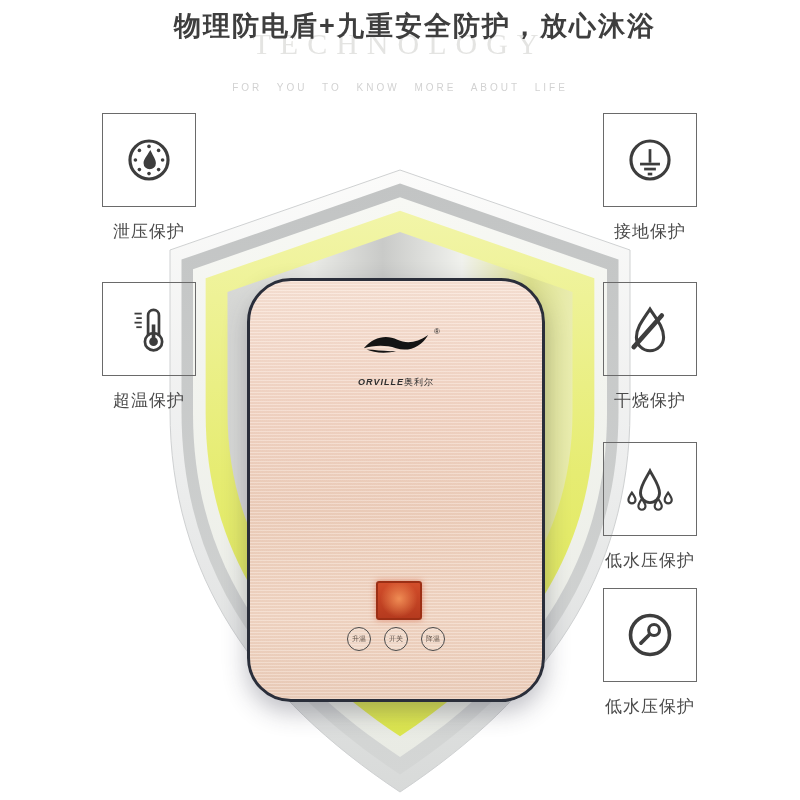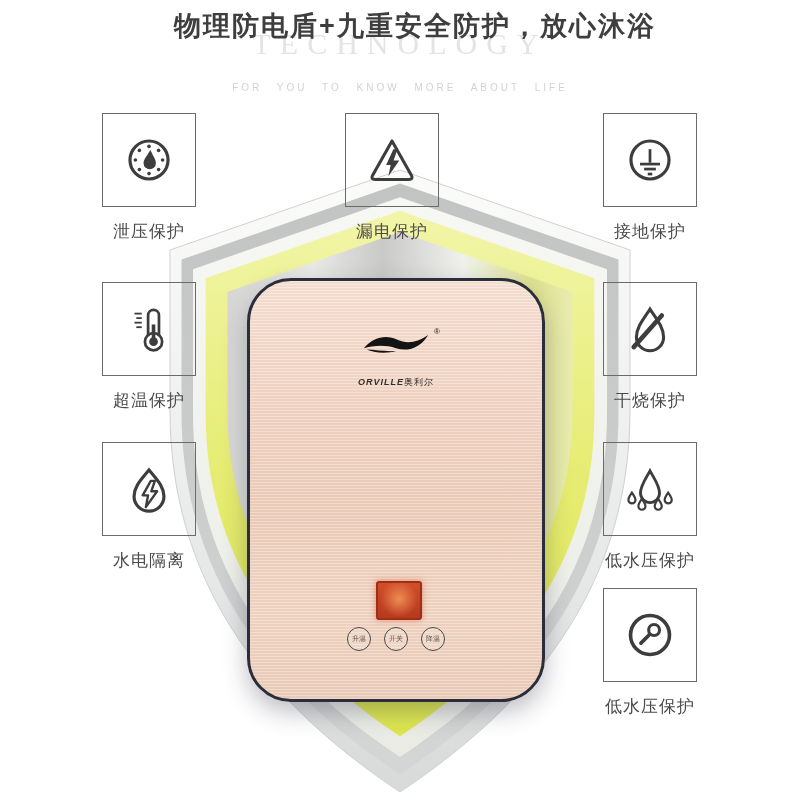--- a/index.html
+++ b/index.html
@@ -125,40 +125,22 @@
           <line x1="16" y1="15" x2="24" y2="15"></line>
             <line x1="18" y1="20" x2="24" y2="20"></line>
           <line x1="16" y1="25" x2="24" y2="25"></line>
             <line x1="18" y1="30" x2="24" y2="30"></line>
         </g>
       </svg>
     </div>
     <div class="flabel">超温保护</div>
   </div>
 
-  <div class="feature" style="left:102px;top:442px">
-    <div class="fbox">
-      <svg class="ficon" viewBox="0 0 64 64" fill="none" stroke="#3d3d3d">
-        <path d="M32,11 C24,21 15.5,29 15.5,40 a16.5,16.5 0 0 0 33,0 C48.5,29 40,21 32,11 Z" stroke-width="3.5"></path>
-        <path d="M34,23 L25,39 H31 L28.5,52 L41,34.5 H34.5 L38.5,23 Z" stroke-width="2.6" stroke-linejoin="round"></path>
-      </svg>
-    </div>
-    <div class="flabel">水电隔离</div>
-  </div>
-
-
-  <div class="feature" style="left:345px;top:113px">
-    <div class="fbox">
-      <svg class="ficon" viewBox="0 0 64 64" fill="none" stroke="#3d3d3d">
-        <path d="M32,11 L53.5,49 Q55.8,53.5 50.5,53.5 L13.5,53.5 Q8.2,53.5 10.5,49 Z" stroke-width="3.4" stroke-linejoin="round"></path>
-        <path d="M33.5,20 L25.5,37.5 H30.5 L28,50 L40,32.5 H33.8 L38,20 Z" fill="#3d3d3d" stroke="none"></path>
-      </svg>
-    </div>
-    <div class="flabel">漏电保护</div>
-  </div>
+
+
 
   <div class="feature" style="left:603px;top:113px">
     <div class="fbox">
       <svg class="ficon" viewBox="0 0 64 64" fill="none" stroke="#3d3d3d">
         <circle cx="32" cy="32" r="21" stroke-width="3.5"></circle>
         <line x1="32" y1="20" x2="32" y2="35" stroke-width="3"></line>
         <line x1="21" y1="36.5" x2="43" y2="36.5" stroke-width="3"></line>
         <line x1="25.5" y1="42" x2="38.5" y2="42" stroke-width="3"></line>
         <line x1="29.5" y1="47.5" x2="34.5" y2="47.5" stroke-width="3"></line>
       </svg>

